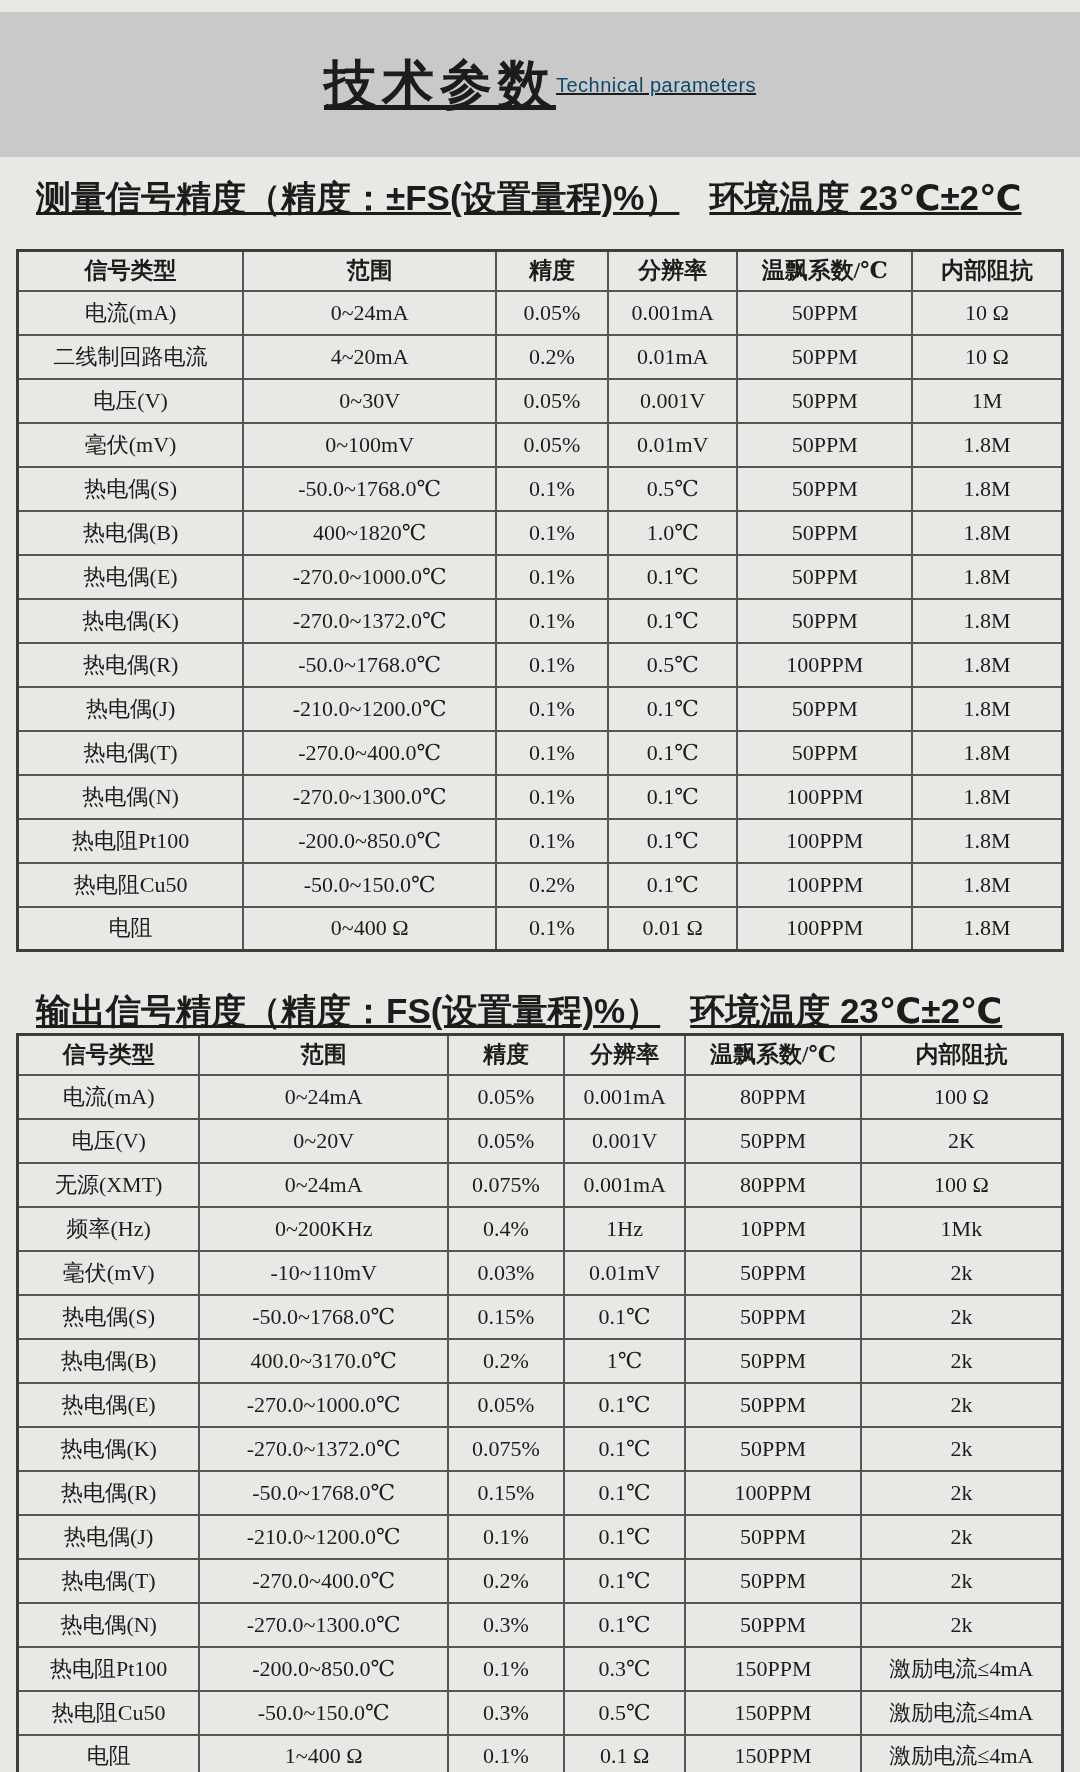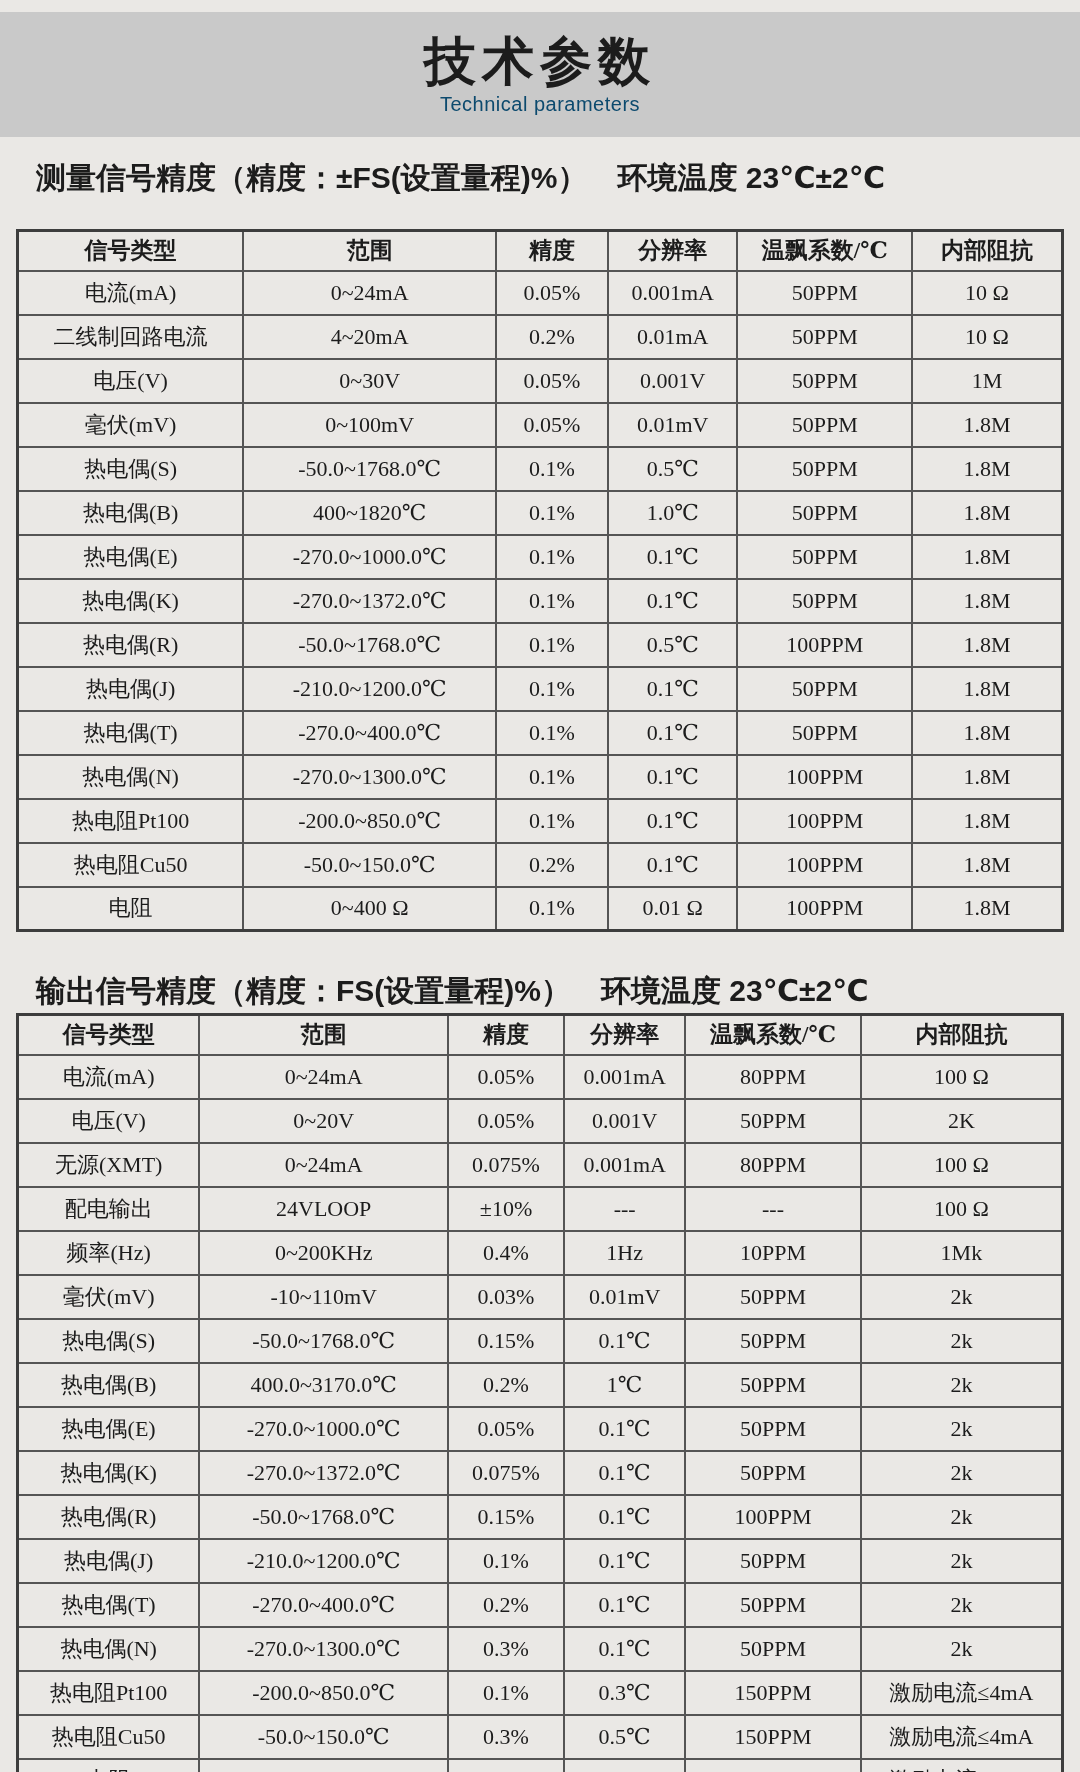--- a/index.html
+++ b/index.html
@@ -12,35 +12,36 @@
   html,body{width:1080px;}
   body{
     height:1772px;
     background:var(--page-bg);
     color:var(--text);
     font-family:"Liberation Sans","DejaVu Sans",sans-serif;
     overflow:hidden;
     padding-top:12px;
   }
   .banner{
-    height:125px;
+    height:145px;
     background:var(--banner-bg);
-    display:flex;flex-direction:column;align-items:center;justify-content:center;
+    display:flex;flex-direction:row;align-items:center;justify-content:center;text-decoration:underline;
   }
   .banner h1{
     font-size:52px;font-weight:700;letter-spacing:6px;line-height:1.1;
     font-family:"Liberation Sans","DejaVu Sans",sans-serif;
   }
   .banner .subtitle{
     font-size:20px;font-weight:400;color:#0c4a6e;margin-top:2px;letter-spacing:0.5px;
   }
   .section-heading{
     margin:24px 0 0 36px;
-    font-size:30px;font-weight:700;line-height:34px;
+    font-size:35px;font-weight:700;line-height:34px;
     white-space:nowrap;
+    text-decoration:underline;
   }
   .section-heading .cond{margin-left:30px;}
   .section-heading.second{margin-top:42px;}
   table{
     border-collapse:collapse;
     table-layout:fixed;
     width:1048px;
     margin:0 16px;
     background:var(--page-bg);
   }
@@ -267,28 +268,20 @@
       </tr>
       <tr>
         <td>无源(XMT)</td>
         <td>0~24mA</td>
         <td>0.075%</td>
         <td>0.001mA</td>
         <td>80PPM</td>
         <td>100 Ω</td>
       </tr>
       <tr>
-        <td>配电输出</td>
-        <td>24VLOOP</td>
-        <td>±10%</td>
-        <td>---</td>
-        <td>---</td>
-        <td>100 Ω</td>
-      </tr>
-      <tr>
         <td>频率(Hz)</td>
         <td>0~200KHz</td>
         <td>0.4%</td>
         <td>1Hz</td>
         <td>10PPM</td>
         <td>1Mk</td>
       </tr>
       <tr>
         <td>毫伏(mV)</td>
         <td>-10~110mV</td>

